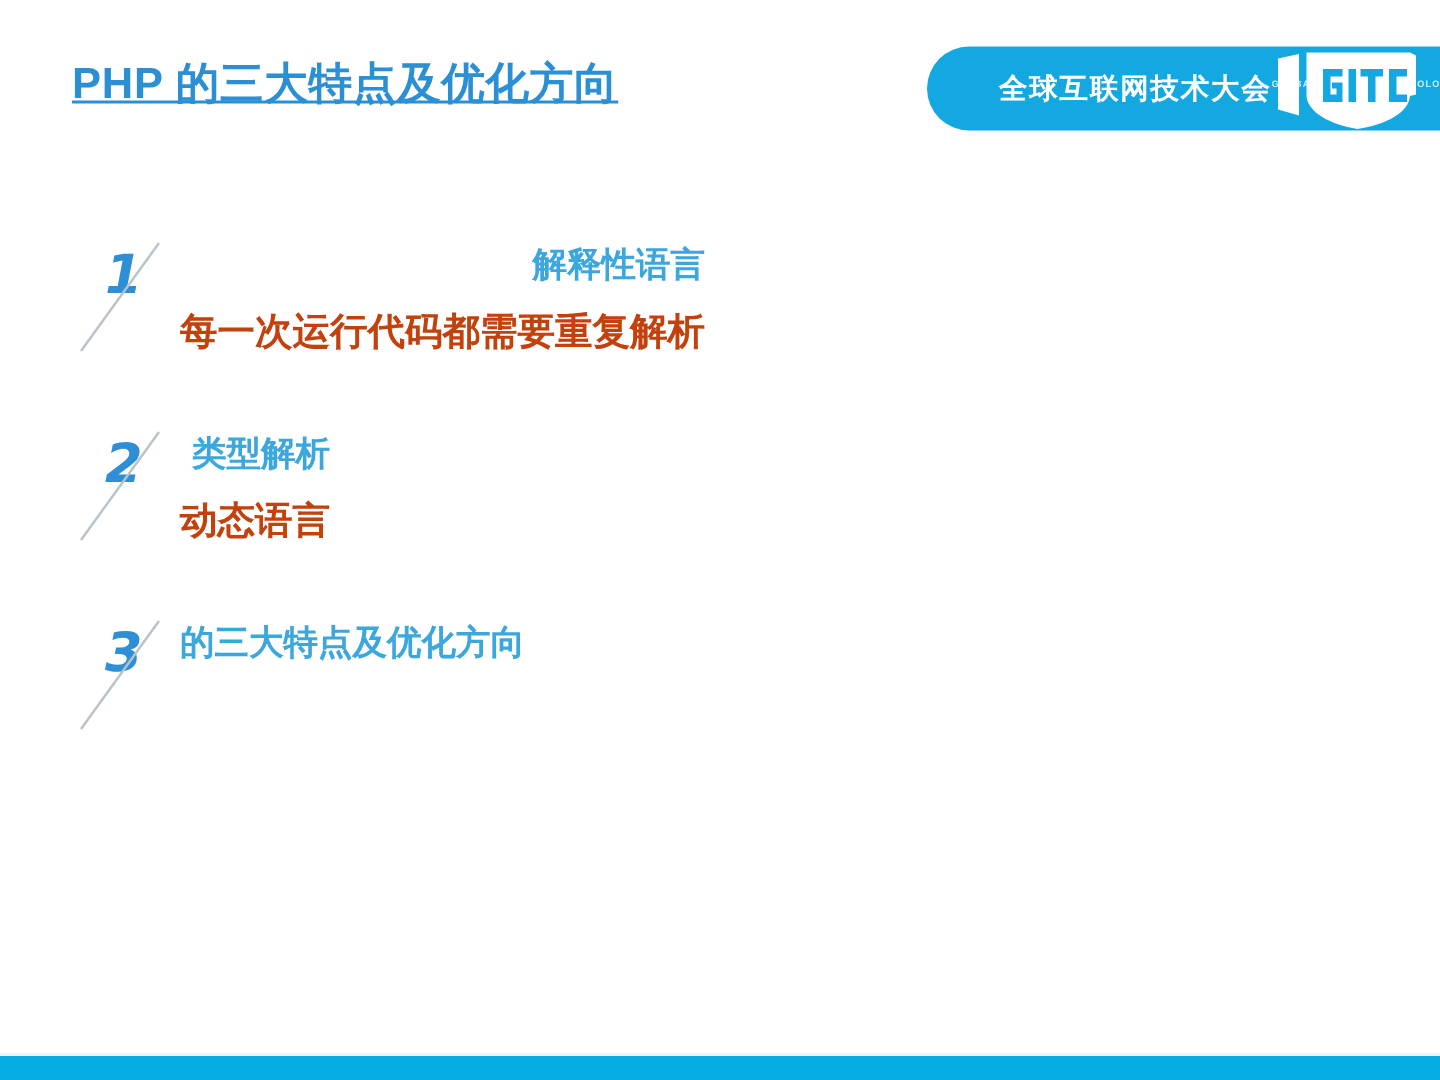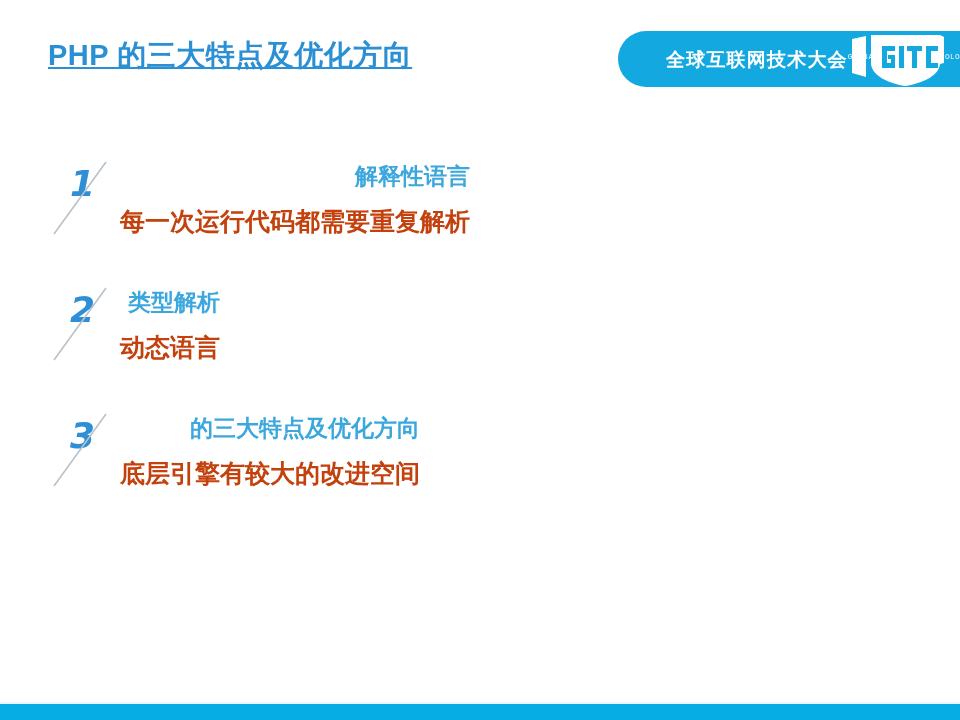--- a/index.html
+++ b/index.html
@@ -204,21 +204,20 @@
       </div>
     </div>
 
     <div class="point">
       <div class="point-num">3</div>
       <svg class="point-slash" viewBox="0 0 56 76">
         <line x1="54" y1="2" x2="2" y2="74" stroke="#b9c2c9" stroke-width="1.6"></line>
       </svg>
       <div class="point-body">
         <div class="point-heading">的三大特点及优化方向</div>
-        <div class="point-desc">底层引擎有较大的改进空间</div>
       </div>
     </div>
 
   </div>
 
   <div class="footer-hairline"></div>
   <div class="footer-bar"></div>
 
 </div>
 

